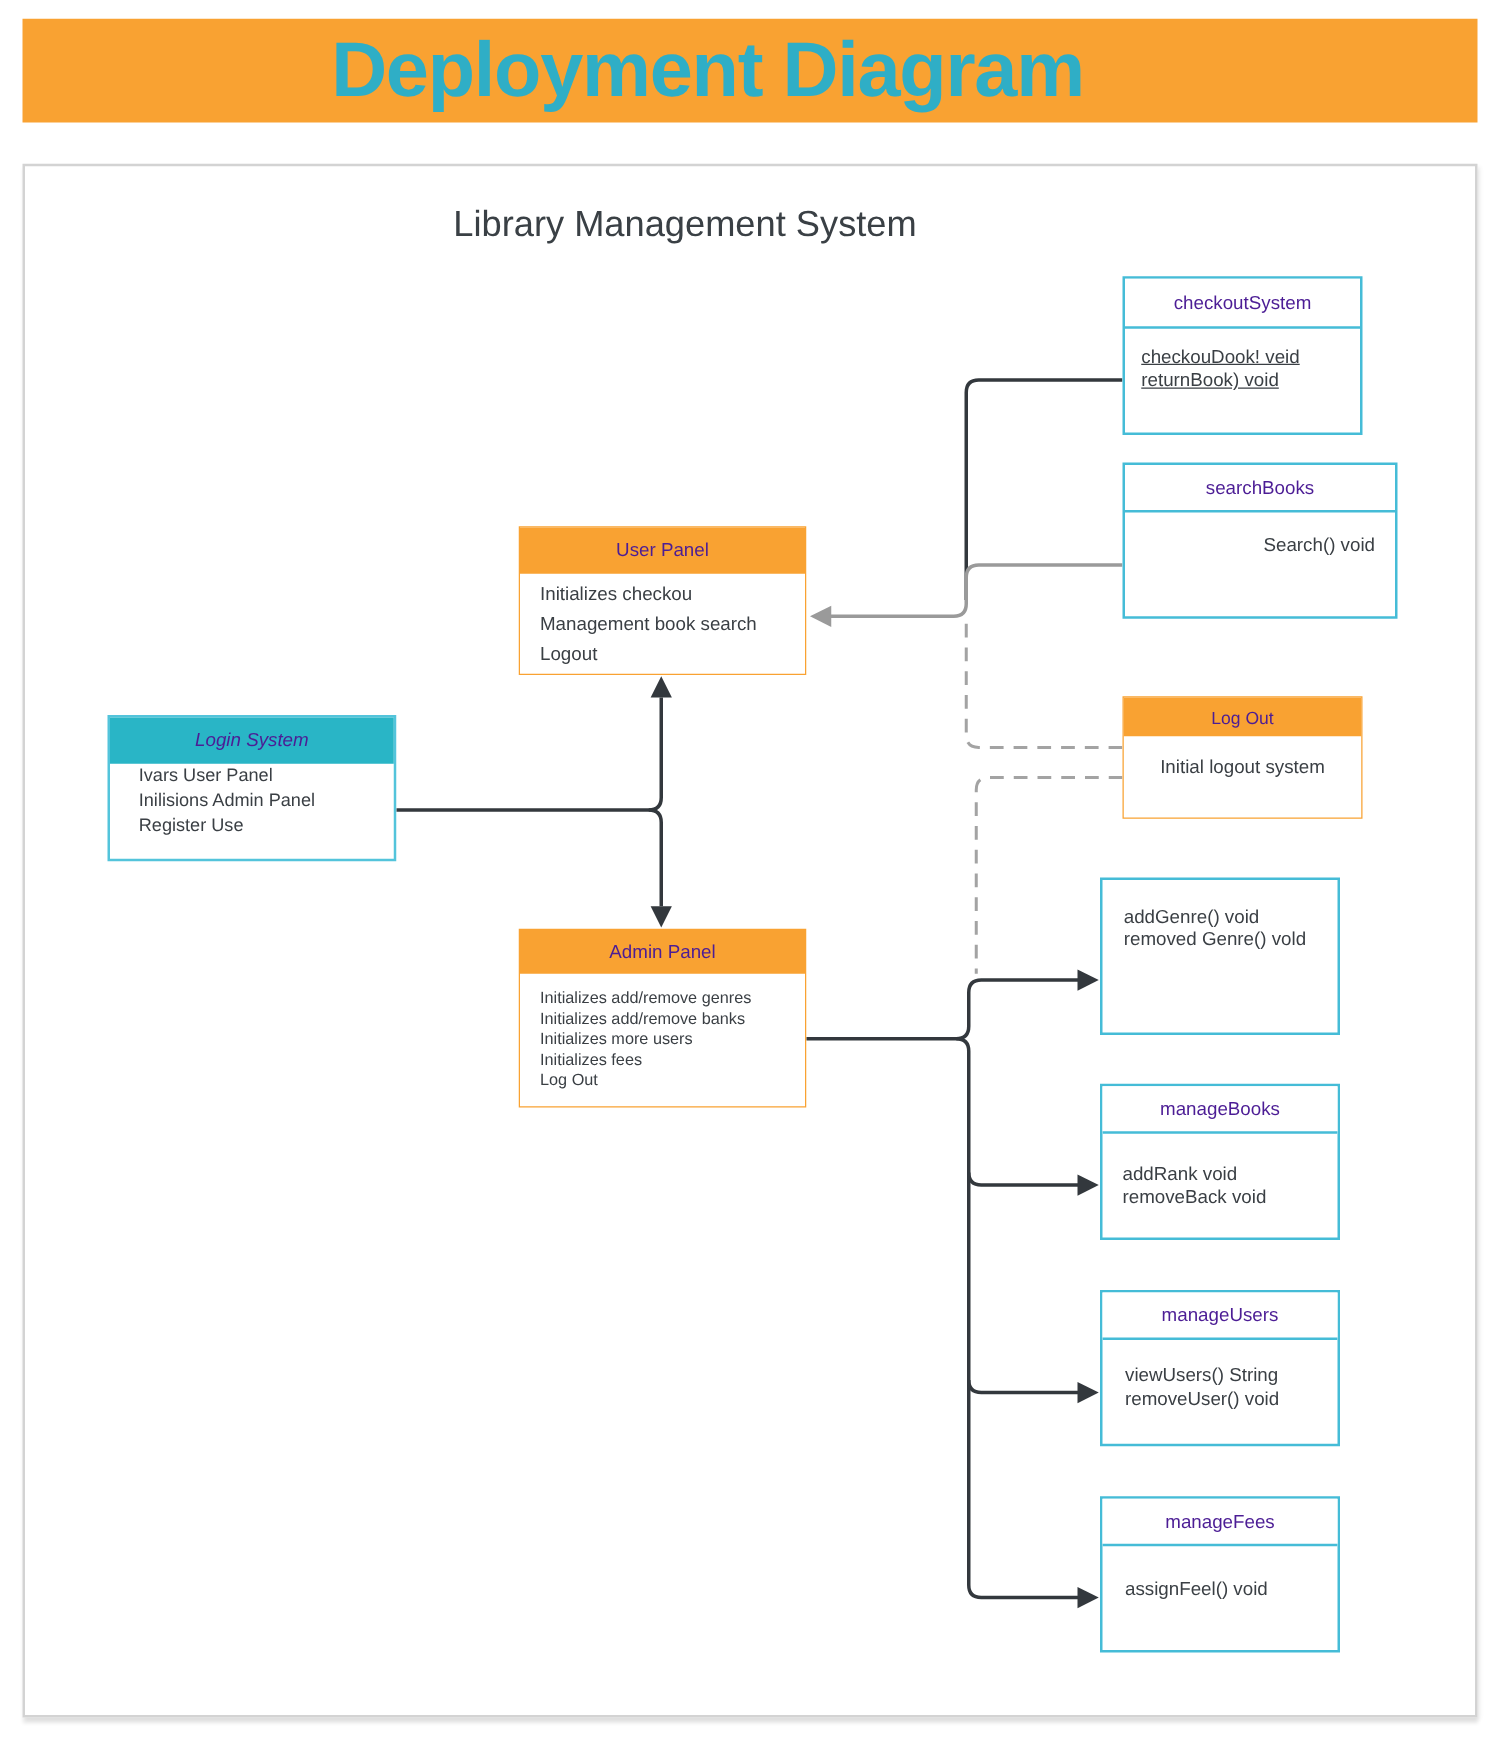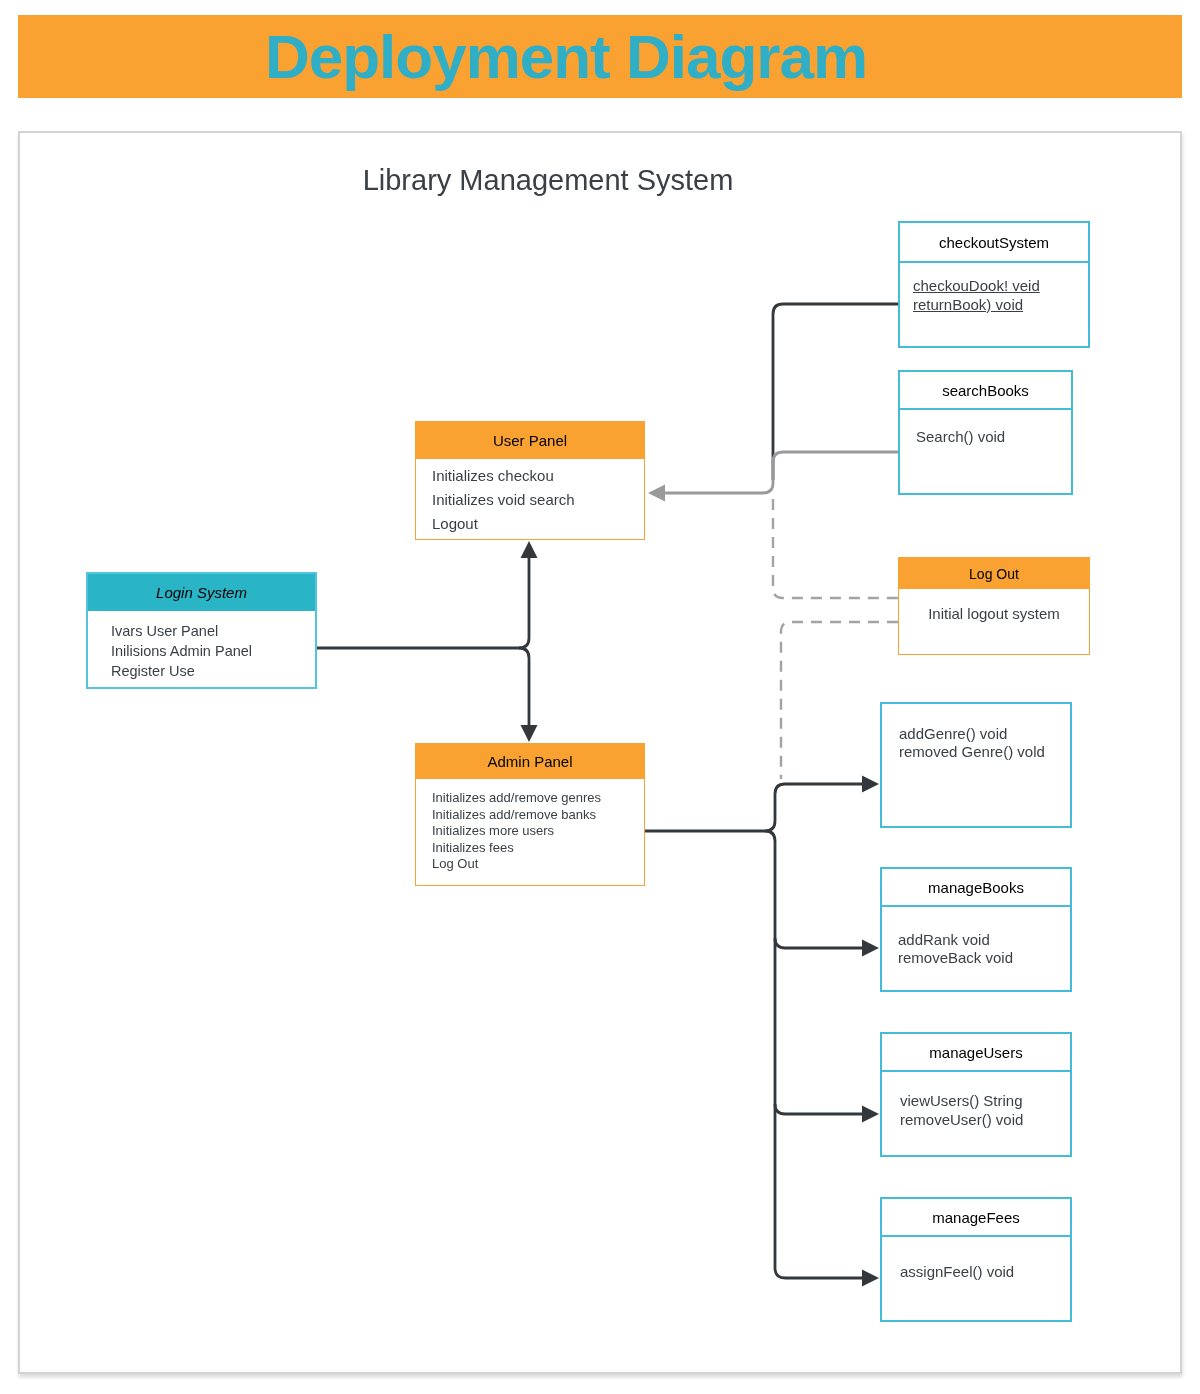--- a/index.html
+++ b/index.html
@@ -36,49 +36,49 @@
     font-size:29px; color:#3A4045; font-weight:400;
   }
 
   
   svg.connectors { position:absolute; left:0; top:0; width:1200px; height:1394px; }
 
   
   .box { position:absolute; background:#ffffff; }
   .box .hd {
     display:flex; align-items:center; justify-content:center;
-    font-size:15px; color:#000000;
+    font-size:15px; color:#4c1d95;
   }
   .box .bd { font-size:15px; color:#3A3F44; }
 
   .teal-plain { border:2px solid #45BCD7; }
   .teal-plain .hd { border-bottom:2px solid #45BCD7; background:#ffffff; }
 
   .orange-box { border:1.5px solid #F9A232; }
   .orange-box .hd { background:#F9A232; }
 
   .teal-box { border:2px solid #53C4DB; }
   .teal-box .hd { background:#29B5C6;font-style:italic; }
 
   
   #checkoutSystem { left:898px; top:221px; width:192px; height:127px; }
   #checkoutSystem .hd { height:40px; }
   #checkoutSystem .bd { padding:13px 13px; line-height:19px;text-decoration:underline; }
 
-  #searchBooks { left:898px; top:370px; width:175px; height:125px; }
+  #searchBooks { left:898px; top:370px; width:220px; height:125px;text-align:right; }
   #searchBooks .hd { height:38px; }
   #searchBooks .bd { padding:17px 16px; line-height:19px; }
 
   #userPanel { left:415px; top:421px; width:230px; height:119px; }
   #userPanel .hd { height:37px; }
   #userPanel .bd { padding:5px 16px; line-height:24px; }
 
   #loginSystem { left:86px; top:572px; width:231px; height:117px; }
   #loginSystem .hd { height:37px; }
-  #loginSystem .bd { padding:10px 23px; line-height:20px; font-size:14.5px; }
+  #loginSystem .bd { padding:0 23px; line-height:20px; font-size:14.5px; }
 
   #logOut { left:898px; top:557px; width:192px; height:98px; }
   #logOut .hd { height:31px; font-size:14px; }
   #logOut .bd { padding:15px 4px; text-align:center; line-height:19px; }
 
   #marageGenres { left:880px; top:702px; width:192px; height:126px; }
   #marageGenres .hd { height:39px; }
   #marageGenres .bd { padding:21px 17px; line-height:18px; }
 
   #adminPanel { left:415px; top:743px; width:230px; height:143px; }
@@ -151,21 +151,21 @@
   <div class="hd">searchBooks</div>
   <div class="bd">
     <div>Search() void</div>
   </div>
 </div>
 
 <div class="box orange-box" id="userPanel">
   <div class="hd">User Panel</div>
   <div class="bd">
     <div>Initializes checkou</div>
-    <div>Initializes void search</div>
+    <div>Management book search</div>
     <div>Logout</div>
   </div>
 </div>
 
 <div class="box teal-box" id="loginSystem">
   <div class="hd">Login System</div>
   <div class="bd">
     <div>Ivars User Panel</div>
     <div>Inilisions Admin Panel</div>
     <div>Register Use</div>

